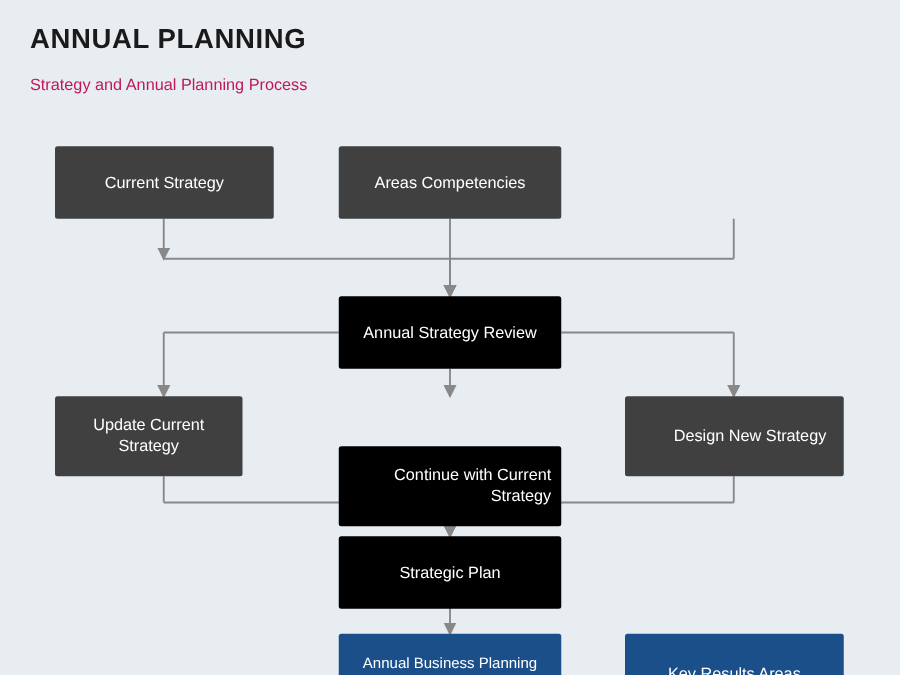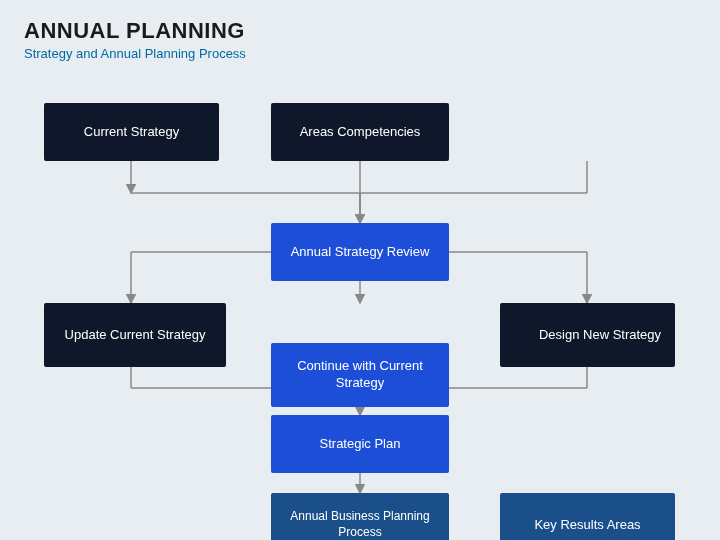--- a/index.html
+++ b/index.html
@@ -18,26 +18,26 @@
       background: #e8edf2;
       padding: 18px 24px 14px 24px;
       position: relative;
     }
 
     .title {
       font-size: 22px;
       font-weight: 900;
       color: #1a1a1a;
       letter-spacing: 0.5px;
-      margin-bottom: 2px;
+      margin-bottom: 16px;
     }
 
     .subtitle {
       font-size: 13px;
-      color: #0369a1;
+      color: #be185d;
       margin-bottom: 14px;
     }
 
     .diagram {
       position: relative;
       width: 672px;
       height: 430px;
     }
 
     .box {
@@ -48,25 +48,26 @@
       text-align: center;
       color: #fff;
       font-size: 13px;
       font-weight: 500;
       border-radius: 2px;
       padding: 6px 8px;
       line-height: 1.3;
     }
 
     .box-light-blue {
-      background: #0f172a;
+      background: #404040;
     }
 
     .box-mid-blue {
-      background: #1d4ed8;
+      background: #000000;
+      text-align: right;
     }
 
     .box-dark-blue {
       background: #1a4f8a;
     }
 
     
     .connectors {
       position: absolute;
       top: 0;
@@ -126,21 +127,21 @@
       </defs>
     </svg>
 
     <div class="box box-light-blue" style="left:20px; top:28px; width:175px; height:58px;">Current Strategy</div>
 
     <div class="box box-light-blue" style="left:247px; top:28px; width:178px; height:58px;">Areas Competencies</div>
 
 
     <div class="box box-mid-blue" style="left:247px; top:148px; width:178px; height:58px;">Annual Strategy Review</div>
 
-    <div class="box box-light-blue" style="left:20px; top:228px; width:182px; height:64px;">Update Current Strategy</div>
+    <div class="box box-light-blue" style="left:20px; top:228px; width:150px; height:64px;">Update Current Strategy</div>
 
     <div class="box box-mid-blue" style="left:247px; top:228px; width:178px; height:64px;margin-top:40px;">Continue with Current Strategy</div>
 
     <div class="box box-light-blue" style="left:476px; top:228px; width:175px; height:64px;padding-left:33px;">Design New Strategy</div>
 
     <div class="box box-mid-blue" style="left:247px; top:340px; width:178px; height:58px;">Strategic Plan</div>
 
     <div class="box box-dark-blue" style="left:247px; top:418px; width:178px; height:64px; font-size:12px;">Annual Business Planning Process</div>
 
     <div class="box box-dark-blue" style="left:476px; top:418px; width:175px; height:64px;">Key Results Areas</div>

